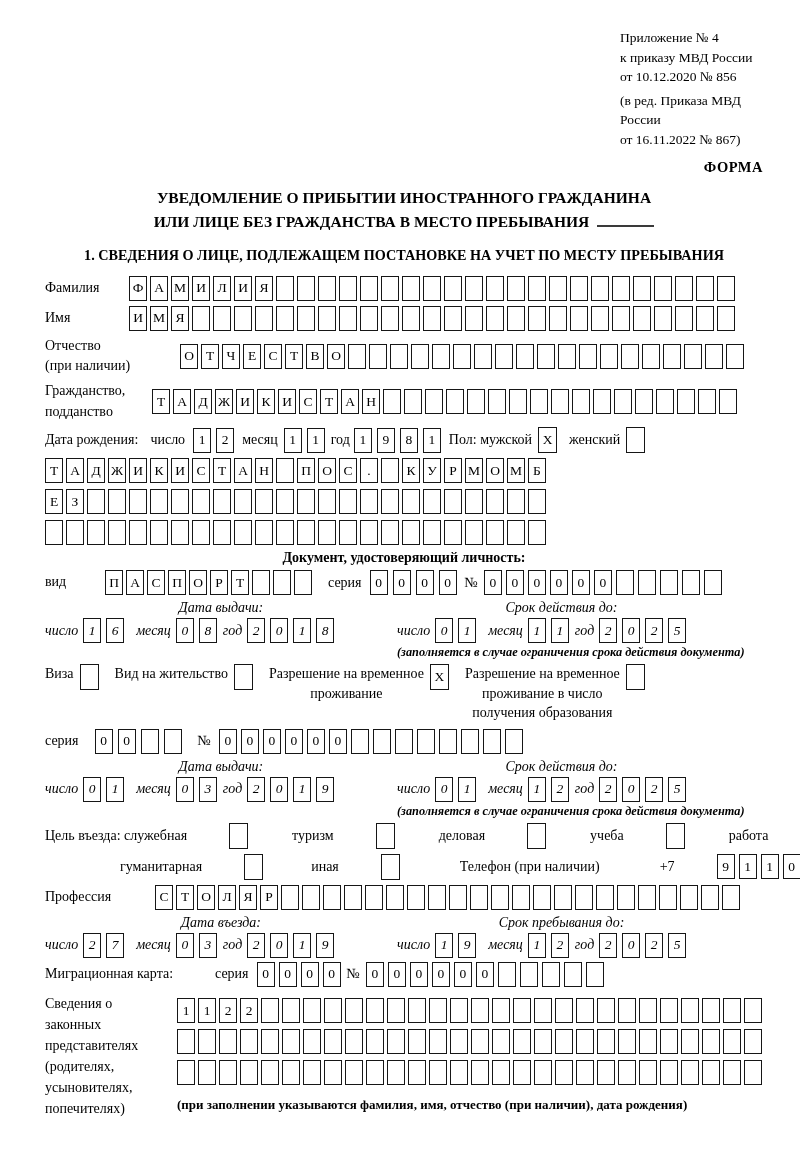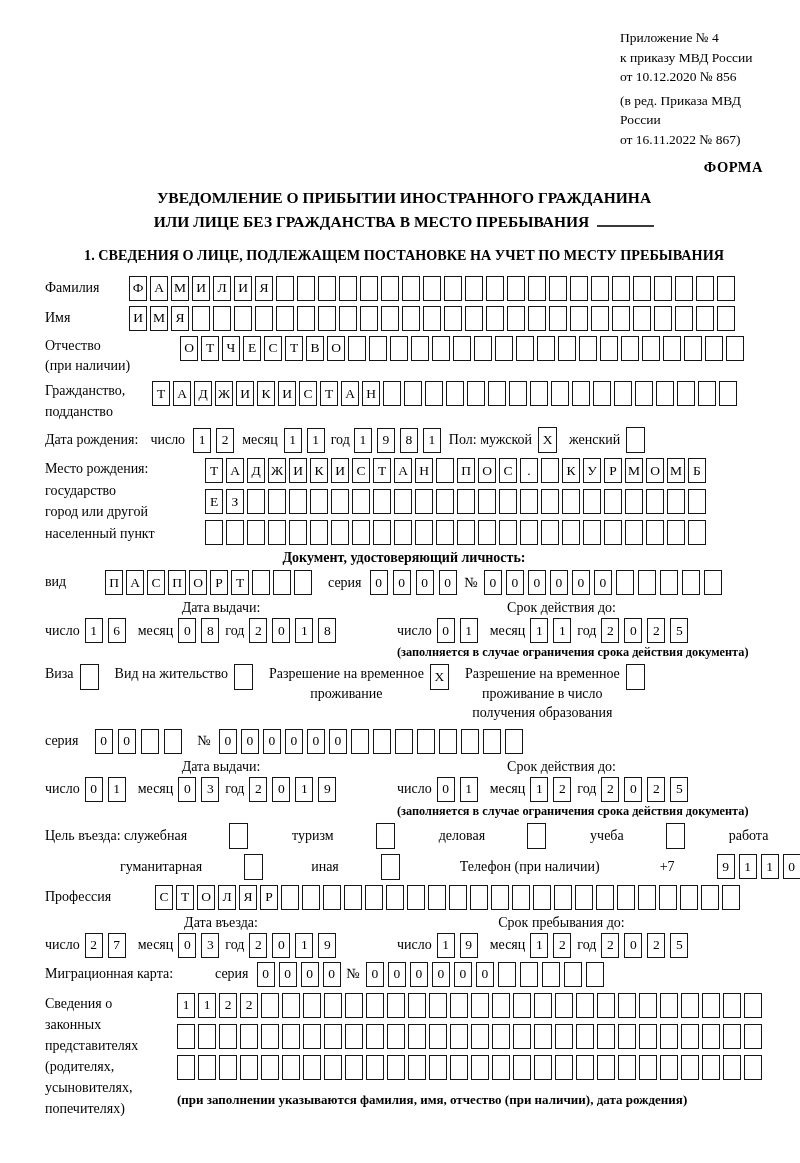--- a/index.html
+++ b/index.html
@@ -14,41 +14,41 @@
   .hdr { margin-left:575px; font-size:13.5px; line-height:1.45; }
   .hdr .gap { margin-top:4px; }
   .forma { text-align:right; font-weight:bold; margin-top:10px; font-size:14.5px; letter-spacing:.5px; }
 
   .title { text-align:center; font-weight:bold; font-size:15.5px; line-height:1.5; margin-top:10px; }
   .uline { display:inline-block; width:57px; border-bottom:2.5px solid #3a3a3a; height:12px; margin-left:8px; }
 
   .section { text-align:center; font-weight:bold; font-size:14.2px; margin:14px 0 12px; }
 
   .frow { display:flex; align-items:center; margin-bottom:5px; }
-  .frow.top { align-items:flex-start; }
+  .frow.top { align-items:center; }
   .lblcol { flex:none; line-height:1.45; }
   .w84{width:84px} .w107{width:107px} .w135{width:135px} .w160{width:160px} .w110{width:110px} .w170{width:170px} .w132{width:132px}
 
   .cellrow { display:inline-flex; gap:3px; flex:none; }
   .cell {
     width:18px; height:25px; flex:none;
     border:1.6px solid #161616;
     display:inline-flex; align-items:center; justify-content:center;
     font-size:13.5px; background:#fff;
   }
   .stack { display:flex; flex-direction:column; gap:6px; }
 
   .lbl { flex:none; }
   .ml4{margin-left:4px}.ml6{margin-left:6px}.ml8{margin-left:8px}.ml12{margin-left:12px}
   .ml16{margin-left:16px}.ml24{margin-left:24px}
 
   .dochead { text-align:center; font-weight:bold; margin:2px 0 4px; }
 
   .datecols { display:flex; margin-bottom:4px; }
-  .datecol { flex:none; }
+  .datecol { flex:none;font-style:italic; }
   .datecol.left { width:352px; }
   .datecol.right { width:329px; }
   .datehead { text-align:center; margin-bottom:2px; }
   .dateline { display:flex; align-items:center; }
   .dateline .cellrow { gap:5px; margin-left:5px; }
   .datenote { font-size:12.3px; font-weight:bold; text-align:right; margin-top:2px; white-space:nowrap; }
 
   .para { line-height:1.5; margin:2px 0 4px; }
 
   .optrow { display:flex; align-items:flex-start; margin-bottom:6px; }
@@ -249,26 +249,20 @@
     <span class="cellrow chk">
         <span class="cell">X</span>
       </span>
     <span class="lbl ml12">женский</span>
     <span class="cellrow chk">
         <span class="cell"></span>
       </span>
   </div>
 
   <div class="frow top" style="margin-top:3px;">
-    <span class="lblcol w160" style="line-height:1.55;">
-      <div>Место рождения:</div>
-      <div>государство</div>
-      <div>город или другой</div>
-      <div>населенный пункт</div>
-    </span>
     <span class="stack">
       <span class="cellrow">
           <span class="cell">Т</span>
           <span class="cell">А</span>
           <span class="cell">Д</span>
           <span class="cell">Ж</span>
           <span class="cell">И</span>
           <span class="cell">К</span>
           <span class="cell">И</span>
           <span class="cell">С</span>

